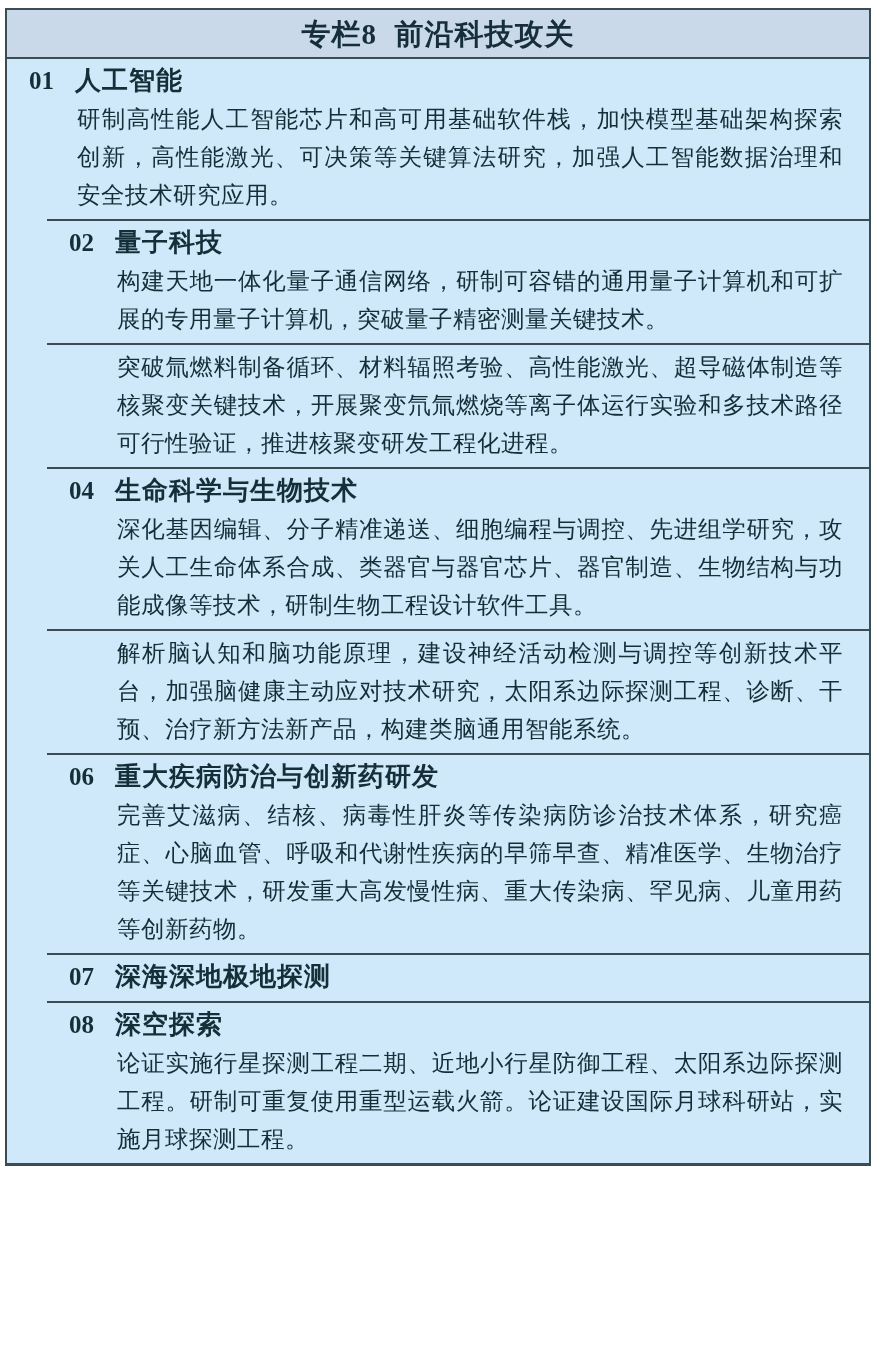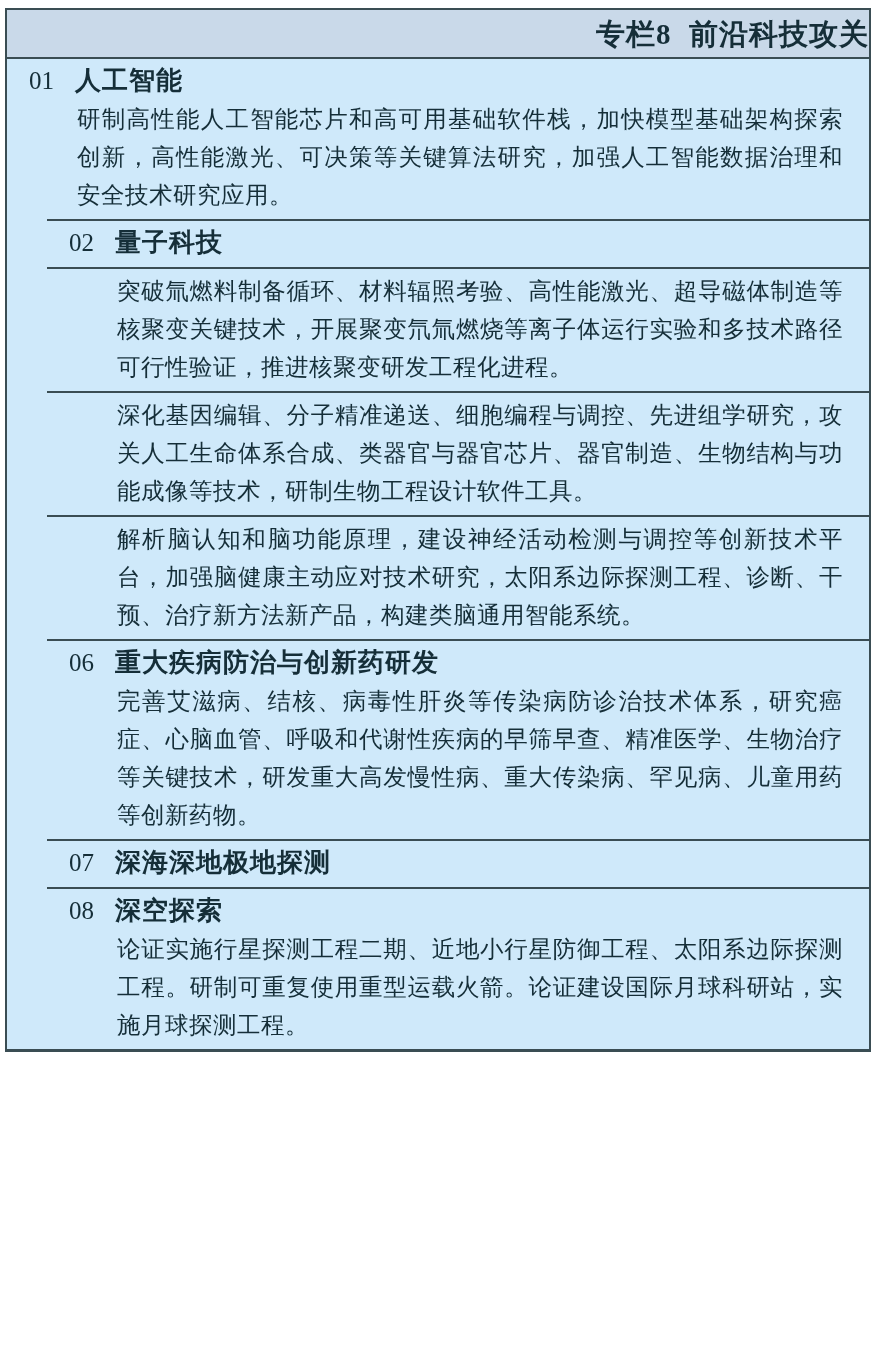--- a/index.html
+++ b/index.html
@@ -21,21 +21,21 @@
     position:absolute;
     left:5px; top:8px;
     width:866px;
     background:var(--bodyBg);
     border:2px solid var(--border);
     border-bottom-width:3px;
   }
   .panel-header{
     background:var(--headerBg);
     border-bottom:2px solid var(--border);
-    text-align:right;
+    text-align:center;
     font-weight:bold;
     font-size:29px;
     line-height:30px;
     padding:9px 0 8px;
     letter-spacing:1px;
   }
   .panel-header .gap{display:inline-block;width:0.6em;}
   .section{
     padding:3px 0 5px;
   }
@@ -44,21 +44,21 @@
     margin-left:40px;
   }
   .sec-head{
     font-size:26px;
     line-height:38px;
     padding-left:22px;
   }
   .sec-num{
     display:inline-block;
     min-width:46px;
-    font-weight:normal;
+    font-weight:bold;
     font-size:25px;
   }
   .sec-title{
     font-weight:bold;
     letter-spacing:1px;
   }
   .sec-text{
     margin:0 26px 0 70px;
     font-size:23.5px;
     line-height:38px;
@@ -79,27 +79,31 @@
     <div class="sec-head">
       <span class="sec-num">01</span><span class="sec-title">人工智能</span>
     </div>
     <p class="sec-text">研制高性能人工智能芯片和高可用基础软件栈，加快模型基础架构探索创新，高性能激光、可决策等关键算法研究，加强人工智能数据治理和安全技术研究应用。</p>
   </div>
 
   <div class="section">
     <div class="sec-head">
       <span class="sec-num">02</span><span class="sec-title">量子科技</span>
     </div>
+    <p class="sec-text">构建天地一体化量子通信网络，研制可容错的通用量子计算机和可扩展的专用量子计算机，突破量子精密测量关键技术。</p>
   </div>
 
   <div class="section">
     <p class="sec-text">突破氚燃料制备循环、材料辐照考验、高性能激光、超导磁体制造等核聚变关键技术，开展聚变氘氚燃烧等离子体运行实验和多技术路径可行性验证，推进核聚变研发工程化进程。</p>
   </div>
 
   <div class="section">
+    <div class="sec-head">
+      <span class="sec-num">04</span><span class="sec-title">生命科学与生物技术</span>
+    </div>
     <p class="sec-text">深化基因编辑、分子精准递送、细胞编程与调控、先进组学研究，攻关人工生命体系合成、类器官与器官芯片、器官制造、生物结构与功能成像等技术，研制生物工程设计软件工具。</p>
   </div>
 
   <div class="section">
     <p class="sec-text">解析脑认知和脑功能原理，建设神经活动检测与调控等创新技术平台，加强脑健康主动应对技术研究，太阳系边际探测工程、诊断、干预、治疗新方法新产品，构建类脑通用智能系统。</p>
   </div>
 
   <div class="section">
     <div class="sec-head">
       <span class="sec-num">06</span><span class="sec-title">重大疾病防治与创新药研发</span>

